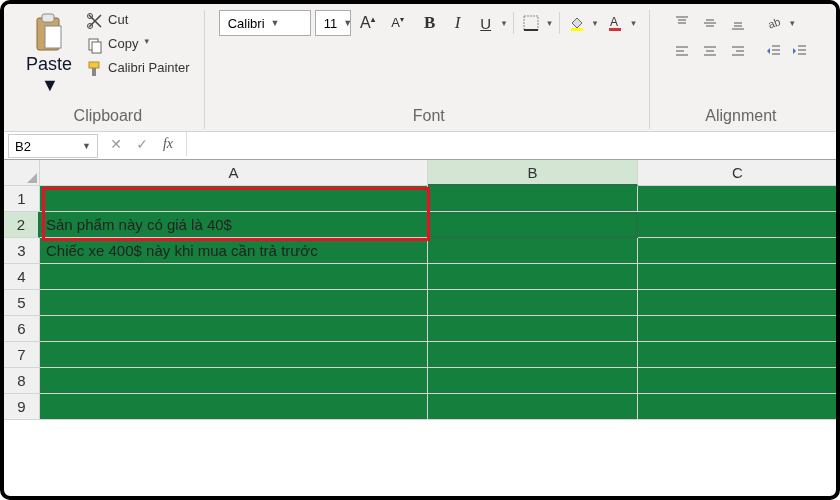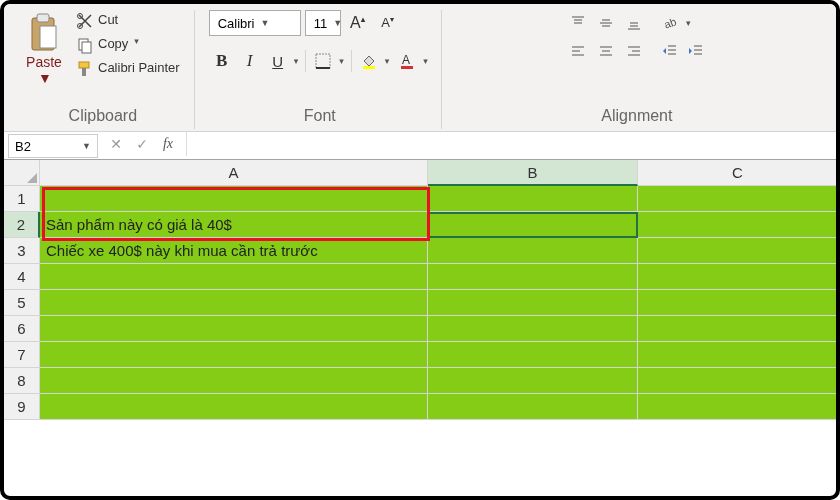--- a/index.html
+++ b/index.html
@@ -7,21 +7,21 @@
 
 
 .ribbon { background: #f3f2f1; border-bottom: 1px solid #d4d4d4; padding: 6px 8px 2px 8px; display: flex; gap: 4px; height: 128px; }
 .group { display: flex; flex-direction: column; align-items: center; border-right: 1px solid #d4d4d4; padding: 0 10px; }
 .group:last-child { border-right: none; }
 .group-body { display: flex; flex: 1; gap: 6px; align-items: flex-start; }
 .group-label { font-size: 16px; color: #666; padding: 2px 0 4px 0; }
 
 .paste-big { display: flex; flex-direction: column; align-items: center; cursor: pointer; padding: 2px 4px; }
 .paste-big svg { width: 36px; height: 42px; }
-.paste-big span { font-size: 14px; color: #7f1d1d; }
+.paste-big span { font-size: 18px; color: #0f172a; }
 .dd { font-size: 9px; color: #555; margin-left: 2px; }
 
 .stack { display: flex; flex-direction: column; gap: 2px; }
 .btn-sm { display: flex; gap: 4px; font-size: 13px; color: #333; padding: 2px 4px; cursor: pointer; white-space: nowrap; }
 .btn-sm svg { width: 18px; height: 18px; }
 
 .font-row1 { display: flex; gap: 4px; align-items: center; margin-bottom: 6px; }
 .font-row2 { display: flex; gap: 2px; align-items: center; }
 .combo { background: #fff; border: 1px solid #ababab; height: 26px; display: flex; align-items: center; padding: 0 4px 0 8px; font-size: 13px; }
 .combo .arr { margin-left: 6px; font-size: 9px; color: #555; }
@@ -48,21 +48,21 @@
 
 
 .sheet { display: grid; grid-template-columns: 36px 388px 210px 200px; grid-auto-rows: 26px; }
 .sheet > div { border-right: 1px solid #d4d4d4; border-bottom: 1px solid #d4d4d4; display: flex; align-items: center; font-size: 15px; }
 .corner { background: #f0f0f0; border-right: 1px solid #999; border-bottom: 1px solid #999; position: relative; }
 .corner::after { content: ""; position: absolute; right: 2px; bottom: 2px; width: 0; height: 0; border-left: 10px solid transparent; border-bottom: 10px solid #b0b0b0; }
 .col-h { background: #f0f0f0; justify-content: center; color: #333; font-size: 14px; border-bottom: 1px solid #999; }
 .col-h.sel { background: #d3e5d3; border-bottom: 2px solid #217346; }
 .row-h { background: #f0f0f0; justify-content: center; color: #333; font-size: 14px; border-right: 1px solid #999; }
 .row-h.sel { background: #d3e5d3; border-right: 2px solid #217346; }
-.cell { padding: 0 6px; background: #84cc16; color: #222; white-space: nowrap; overflow: visible; }
+.cell { padding: 0 6px; background: #15803d; color: #222; white-space: nowrap; overflow: visible; }
 .cell.active { border: 2px solid #217346; position: relative; z-index: 2; }
 
 .highlight-box { position: absolute; border: 3px solid #e81123; pointer-events: none; z-index: 5; }
 
 .grid-wrap { position: relative; }
 </style>
 </head>
 <body>
 
 <div class="ribbon">
@@ -101,21 +101,21 @@
               <rect x="6" y="8" width="4" height="8" fill="#888"></rect>
             </svg>
           <span>Calibri Painter</span>
         </div>
       </div>
     </div>
     <div class="group-label">Clipboard</div>
   </div>
 
   <div class="group">
-    <div class="group-body" style="flex-direction:column;align-items:flex-start;">
+    <div class="group-body" style="align-items:flex-start;">
       <div class="font-row1">
         <div class="combo font-name">
           <span>Calibri</span>
           <span class="arr">▼</span>
         </div>
         <div class="combo font-size">
           <span>11</span>
           <span class="arr">▼</span>
         </div>
         <div class="ico-btn" title="Increase Font">

